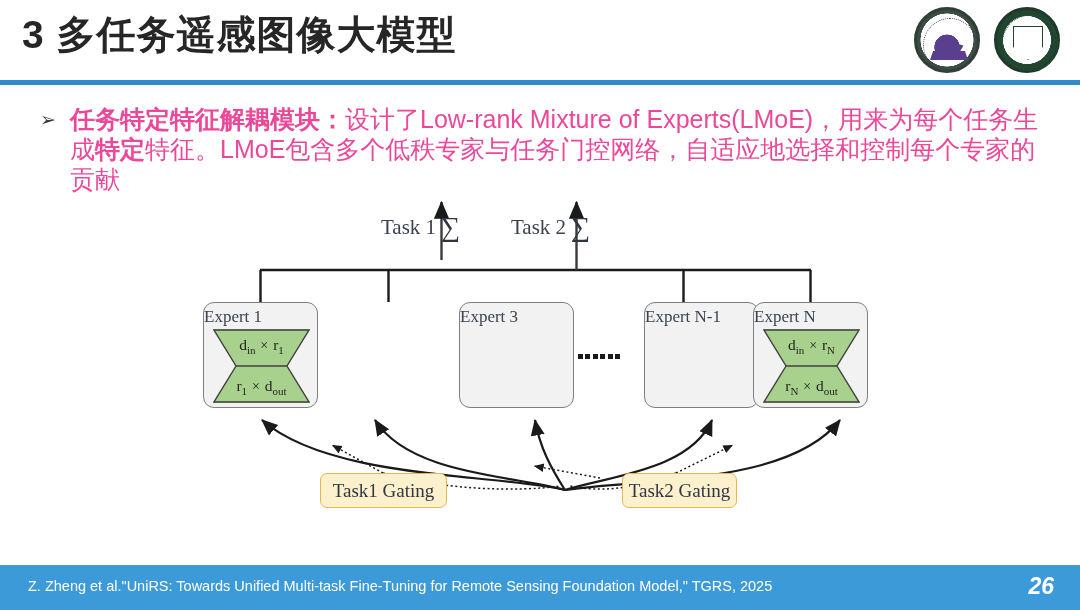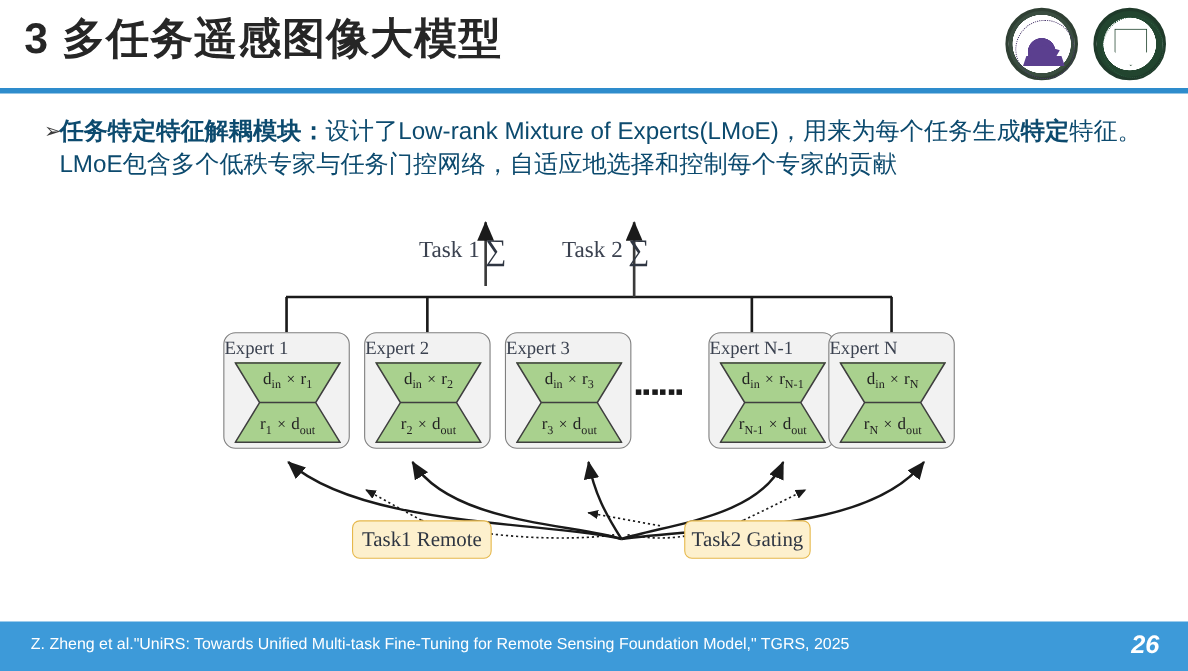--- a/index.html
+++ b/index.html
@@ -107,24 +107,24 @@
   }
   #bullet-marker {
     position: absolute;
     left: 6px;
     top: 6px;
     font-size: 19px;
     color: #3c3c3c;
     line-height: 1;
   }
   #bullet-text {
-    margin-left: 20px;
-    font-size: 22px;
+    margin-left: 36px;
+    font-size: 25px;
     line-height: 30px;
-    color: #0c4a6e;
+    color: #ec4899;
     font-family: "Liberation Sans", sans-serif;
   }
   #bullet-text b { font-weight: bold; }
 
   
   #diagram {
     position: absolute;
     left: 0px;
     top: 198px;
     width: 1080px;
@@ -363,85 +363,52 @@
       <div class="trap trap-bot"></div>
       <svg class="trap-outline" viewBox="0 0 97 74">
           <polygon points="1,1 96,1 74,37 96,73 1,73 23,37" fill="none" stroke="#3f3f3f" stroke-width="1.4"></polygon>
           <line x1="23" y1="37" x2="74" y2="37" stroke="#3f3f3f" stroke-width="1.4"></line>
         </svg>
       <div class="trap-label trap-label-top">d<sub>in</sub> <span class="times">×</span> r<sub>1</sub></div>
       <div class="trap-label trap-label-bot">r<sub>1</sub> <span class="times">×</span> d<sub>out</sub></div>
     </div>
   </div>
 
-  <div class="expert-box" id="expert-2">
-    <div class="expert-title">Expert 2</div>
-    <div class="hourglass">
-      <div class="trap trap-top"></div>
-      <div class="trap trap-bot"></div>
-      <svg class="trap-outline" viewBox="0 0 97 74">
-          <polygon points="1,1 96,1 74,37 96,73 1,73 23,37" fill="none" stroke="#3f3f3f" stroke-width="1.4"></polygon>
-          <line x1="23" y1="37" x2="74" y2="37" stroke="#3f3f3f" stroke-width="1.4"></line>
-        </svg>
-      <div class="trap-label trap-label-top">d<sub>in</sub> <span class="times">×</span> r<sub>2</sub></div>
-      <div class="trap-label trap-label-bot">r<sub>2</sub> <span class="times">×</span> d<sub>out</sub></div>
-    </div>
-  </div>
 
   <div class="expert-box" id="expert-3">
     <div class="expert-title">Expert 3</div>
-    <div class="hourglass">
-      <div class="trap trap-top"></div>
-      <div class="trap trap-bot"></div>
-      <svg class="trap-outline" viewBox="0 0 97 74">
-          <polygon points="1,1 96,1 74,37 96,73 1,73 23,37" fill="none" stroke="#3f3f3f" stroke-width="1.4"></polygon>
-          <line x1="23" y1="37" x2="74" y2="37" stroke="#3f3f3f" stroke-width="1.4"></line>
-        </svg>
-      <div class="trap-label trap-label-top">d<sub>in</sub> <span class="times">×</span> r<sub>3</sub></div>
-      <div class="trap-label trap-label-bot">r<sub>3</sub> <span class="times">×</span> d<sub>out</sub></div>
-    </div>
   </div>
 
   <div id="expert-ellipsis">
     <i></i>
       <i></i>
       <i></i>
       <i></i>
       <i></i>
       <i></i>
   </div>
 
   <div class="expert-box" id="expert-n-1">
     <div class="expert-title">Expert N-1</div>
-    <div class="hourglass">
-      <div class="trap trap-top"></div>
-      <div class="trap trap-bot"></div>
-      <svg class="trap-outline" viewBox="0 0 97 74">
-          <polygon points="1,1 96,1 74,37 96,73 1,73 23,37" fill="none" stroke="#3f3f3f" stroke-width="1.4"></polygon>
-          <line x1="23" y1="37" x2="74" y2="37" stroke="#3f3f3f" stroke-width="1.4"></line>
-        </svg>
-      <div class="trap-label trap-label-top">d<sub>in</sub> <span class="times">×</span> r<sub>N-1</sub></div>
-      <div class="trap-label trap-label-bot">r<sub>N-1</sub> <span class="times">×</span> d<sub>out</sub></div>
-    </div>
   </div>
 
   <div class="expert-box" id="expert-n">
     <div class="expert-title">Expert N</div>
     <div class="hourglass">
       <div class="trap trap-top"></div>
       <div class="trap trap-bot"></div>
       <svg class="trap-outline" viewBox="0 0 97 74">
           <polygon points="1,1 96,1 74,37 96,73 1,73 23,37" fill="none" stroke="#3f3f3f" stroke-width="1.4"></polygon>
           <line x1="23" y1="37" x2="74" y2="37" stroke="#3f3f3f" stroke-width="1.4"></line>
         </svg>
       <div class="trap-label trap-label-top">d<sub>in</sub> <span class="times">×</span> r<sub>N</sub></div>
       <div class="trap-label trap-label-bot">r<sub>N</sub> <span class="times">×</span> d<sub>out</sub></div>
     </div>
   </div>
 
-  <div class="gating-box" id="task1-gating">Task1 Remote</div>
+  <div class="gating-box" id="task1-gating">Task1 Gating</div>
   <div class="gating-box" id="task2-gating">Task2 Gating</div>
 </div>
 
 <div id="footer-bar">
   <div id="footer-citation">Z. Zheng et al."UniRS: Towards Unified Multi-task Fine-Tuning for Remote Sensing Foundation Model," TGRS, 2025</div>
   <div id="footer-page">26</div>
 </div>
 
 </body></html>

